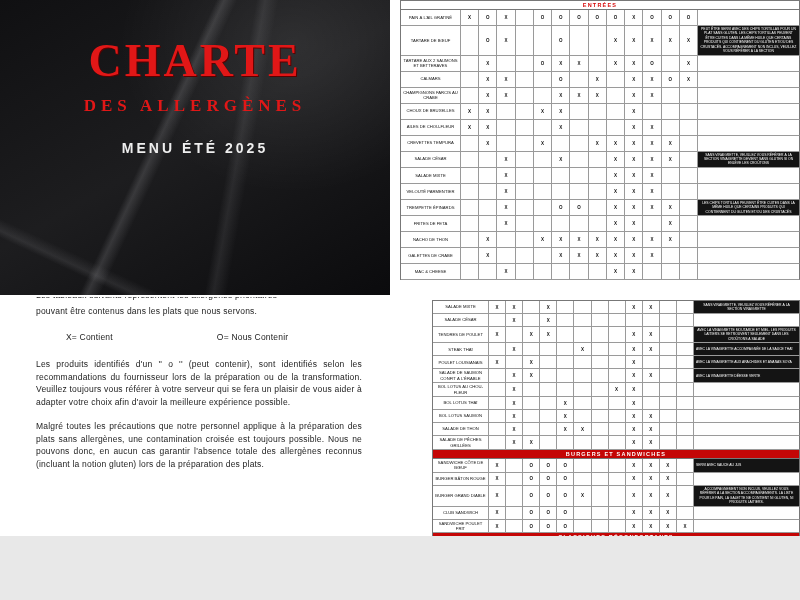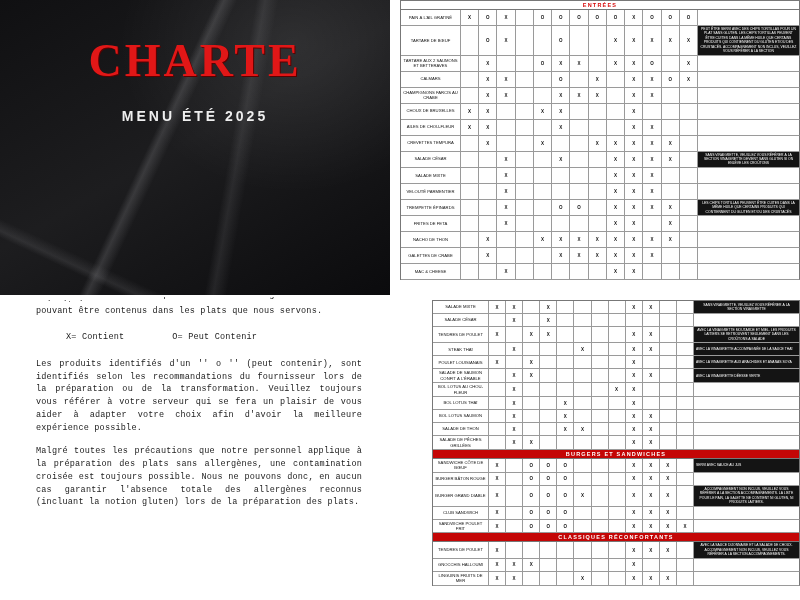--- a/index.html
+++ b/index.html
@@ -1,18 +1,18 @@
 <!DOCTYPE html>
 <html><head>
 <meta charset="utf-8">
 <style>
   * { box-sizing: border-box; }
   html,body { margin:0; padding:0; background:#e8e8e8; }
   .screen {
-    position:relative; width:800px; height:600px; background:#ffffff;
+    position:relative; width:800px; height:536px; background:#ffffff;
     overflow:hidden; font-family:"Liberation Sans", sans-serif;
   }
 
   
   .left-pane { position:absolute; left:0; top:0; width:390px; height:600px; background:#fff; }
 
   .cover {
     position:absolute; left:0; top:0; width:390px; height:295px;
     background:
       radial-gradient(ellipse at 75% 15%, rgba(255,255,255,0.09), transparent 42%),
@@ -28,26 +28,26 @@
     text-shadow:1px 1px 0 #5a0000;
   }
   .cover-subtitle {
     margin-top:12px; color:#e11717; font-family:"Liberation Serif", serif;
     font-weight:bold; font-size:17px; letter-spacing:5px;
   }
   .cover-menu { margin-top:24px; color:#eeeeee; font-size:14px; letter-spacing:3px; font-weight:bold; }
 
   .doc {
     position:absolute; left:0; top:295px; width:390px; height:305px;
-    padding:2px 28px 0 36px; color:#1c1c1c;font-family:Liberation Mono, monospace;
+    padding:2px 28px 0 36px; color:#1c1c1c;
   }
   .clip-line { height:5px; overflow:hidden; margin-bottom:3px; }
   .clip-line span { display:block; margin-top:-7px; font-size:8.5px; letter-spacing:0.2px; }
   .doc-line { margin:0 0 14px 0; font-size:8.5px; line-height:1.5; letter-spacing:0.2px; }
-  .legend { display:flex; gap:48px; margin:0 0 16px 30px; font-size:8.5px; letter-spacing:0.2px; }
+  .legend { display:flex; gap:104px; margin:0 0 16px 30px; font-size:8.5px; letter-spacing:0.2px; }
   .doc p.para { margin:10px 0 11px 0; font-size:8.5px; line-height:1.5; text-align:justify; letter-spacing:0.2px; }
 
   
   .allergen-table {
     position:absolute; background:#fff; border-left:1px solid #777; border-top:1px solid #777;
     font-family:"Liberation Sans", sans-serif;
   }
   #table1 { left:400px; top:0; width:400px; }
   #table2 { left:432px; top:300px; width:368px; }
 
@@ -79,31 +79,32 @@
   }
 </style>
 </head>
 <body>
 
 <div class="screen">
 
   <div class="left-pane">
     <div class="cover">
       <div class="cover-title">CHARTE</div>
+      <div class="cover-subtitle">DES ALLERGÈNES</div>
       <div class="cover-menu">MENU ÉTÉ 2025</div>
     </div>
 
     <div class="doc">
       <div class="clip-line">
         <span>Les tableaux suivants représentent les allergènes prioritaires</span>
       </div>
       <p class="doc-line">pouvant être contenus dans les plats que nous servons.</p>
       <div class="legend">
         <span>X= Contient</span>
-        <span>O= Peut Contenir</span>
+        <span>O= Nous Contenir</span>
       </div>
       <p class="para">Les produits identifiés d'un '' o '' (peut contenir), sont identifiés selon les recommandations du fournisseur lors de la préparation ou de la transformation. Veuillez toujours vous référer à votre serveur qui se fera un plaisir de vous aider à adapter votre choix afin d'avoir la meilleure expérience possible.</p>
       <p class="para">Malgré toutes les précautions que notre personnel applique à la préparation des plats sans allergènes, une contamination croisée est toujours possible. Nous ne pouvons donc, en aucun cas garantir l'absence totale des allergènes reconnus (incluant la notion gluten) lors de la préparation des plats.</p>
     </div>
   </div>
 
   <div class="allergen-table t13" id="table1">
       <div class="sec-header light">ENTRÉES</div>
       <div class="t-row">
         <div class="t-name">PAIN À L'AIL GRATINÉ</div>

